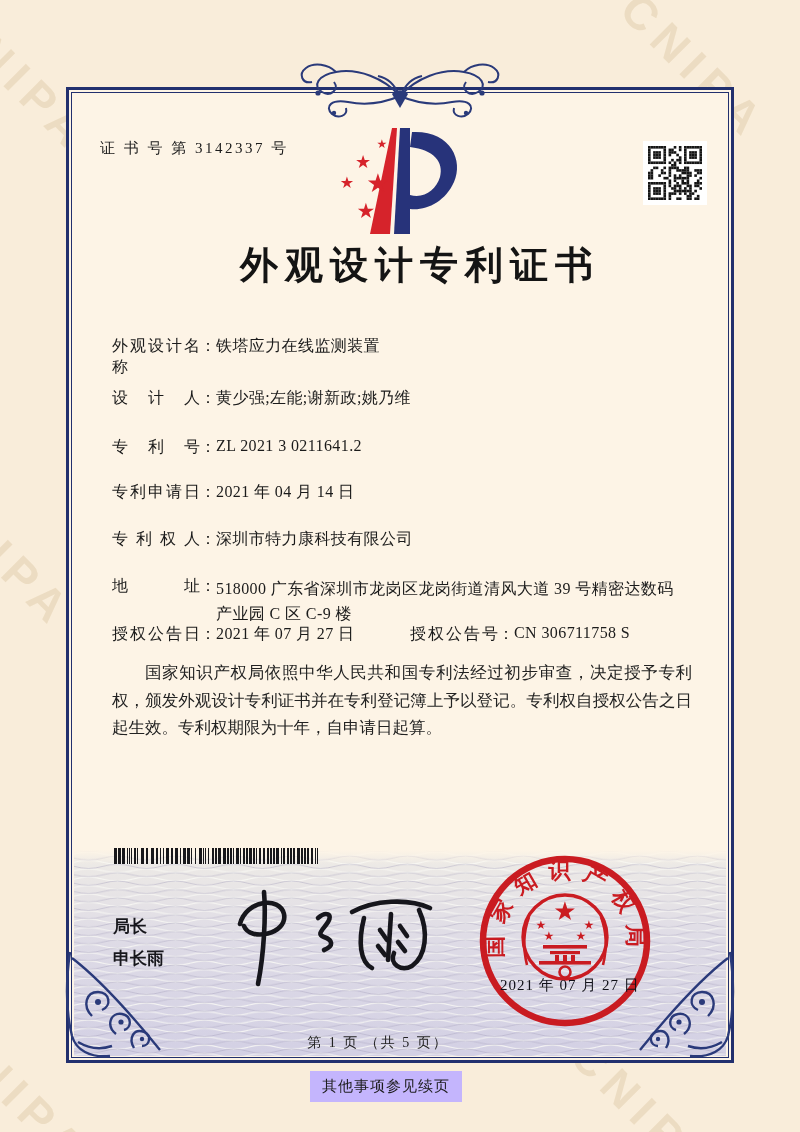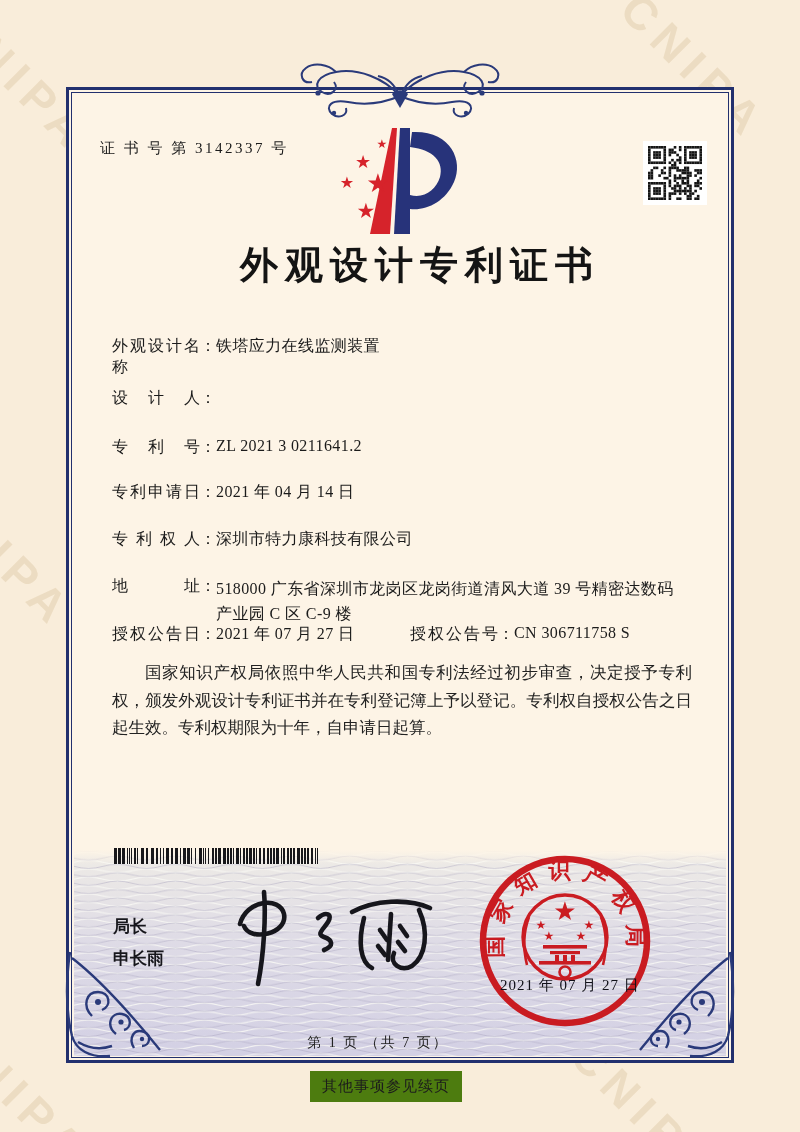--- a/index.html
+++ b/index.html
@@ -40,21 +40,21 @@
   .barcode{left:114px;top:848px;z-index:4;}
 
   .issuer{left:113px;font-family:"Liberation Sans",sans-serif;font-weight:600;
           font-size:17px;color:#17171c;z-index:4;text-align:right;}
   .sig{left:212px;top:884px;z-index:4;}
   .seal{left:477px;top:853px;z-index:4;}
   .seal-date{left:500px;top:976px;font-size:15px;letter-spacing:1px;color:#101018;z-index:5;}
 
   .page-info{left:0;top:1034px;width:756px;text-align:center;font-size:14px;
              letter-spacing:2px;color:#222;z-index:4;}
-  .foot-note{left:310px;top:1071px;width:152px;height:31px;line-height:31px;background:#4d7c0f;
+  .foot-note{left:310px;top:1071px;width:152px;height:31px;line-height:31px;background:#c4b5fd;
              text-align:center;font-size:15px;color:#1c1c1c;z-index:4;letter-spacing:1px;}
 
   .orn{z-index:3;}
 </style>
 </head>
 <body>
 
 <div class="page">
 
   <span class="wm" style="left:-28px;top:-6px">CNIPA</span>
@@ -379,20 +379,21 @@
   <div class="layer title">外观设计专利证书</div>
 
   <div class="layer frow" style="top:336px">
     <span class="flabel">外观设计名称</span>
       <span class="fcolon">：</span>
     <span class="fval">铁塔应力在线监测装置</span>
   </div>
   <div class="layer frow" style="top:388px">
     <span class="flabel">设计人</span>
       <span class="fcolon">：</span>
+    <span class="fval">黄少强;左能;谢新政;姚乃维</span>
   </div>
   <div class="layer frow" style="top:437px">
     <span class="flabel">专利号</span>
       <span class="fcolon">：</span>
     <span class="fval">ZL 2021 3 0211641.2</span>
   </div>
   <div class="layer frow" style="top:482px">
     <span class="flabel">专利申请日</span>
       <span class="fcolon">：</span>
     <span class="fval">2021 年 04 月 14 日</span>
@@ -523,16 +524,16 @@
       <rect x="78" y="102" width="4" height="6" stroke="none"></rect>
       <rect x="86" y="102" width="4" height="6" stroke="none"></rect>
       <rect x="94" y="102" width="4" height="6" stroke="none"></rect>
       <circle cx="88" cy="119" r="5.5" fill="none" stroke-width="2.6"></circle>
       <path d="M50 112 C46 96 46 80 52 64" fill="none" stroke-width="2.6"></path>
       <path d="M126 112 C130 96 130 80 124 64" fill="none" stroke-width="2.6"></path>
     </g>
   </svg>
   <div class="layer seal-date">2021 年 07 月 27 日</div>
 
-  <div class="layer page-info">第 1 页 （共 7 页）</div>
+  <div class="layer page-info">第 1 页 （共 5 页）</div>
   <div class="layer foot-note">其他事项参见续页</div>
 
 </div>
 
 </body></html>

